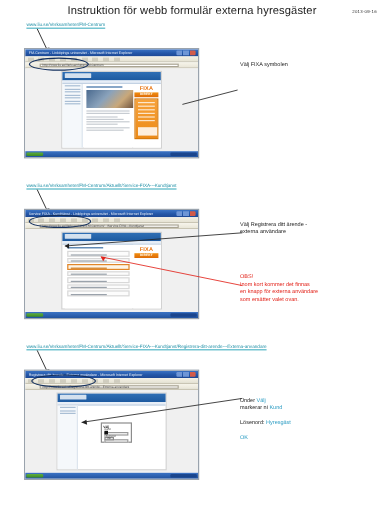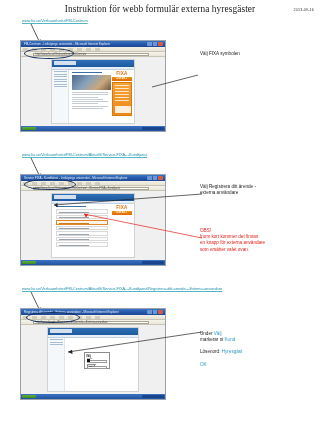--- a/index.html
+++ b/index.html
@@ -18,21 +18,20 @@
 
   
   .doc-title {
     position: absolute;
     top: 4px; left: 0; width: 320px;
     text-align: center;
     font-size: 9.3px;
     color: #1a1a1a;
     letter-spacing: .1px;
     white-space: nowrap;
-    font-family: Liberation Serif, serif;
   }
   .doc-date {
     position: absolute;
     top: 8px; right: 6px;
     font-size: 3.6px;
     color: #333;
     letter-spacing: .2px;
   }
 
   

